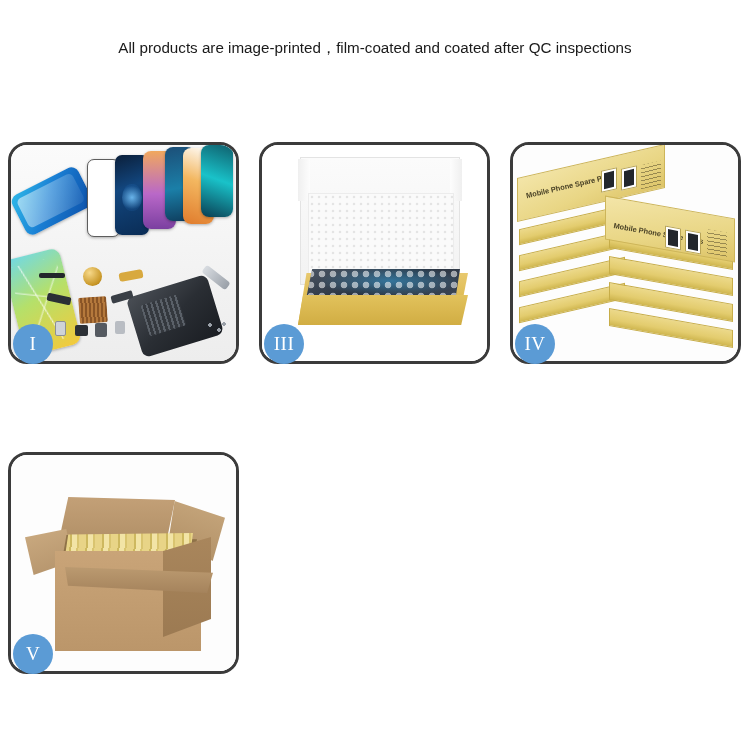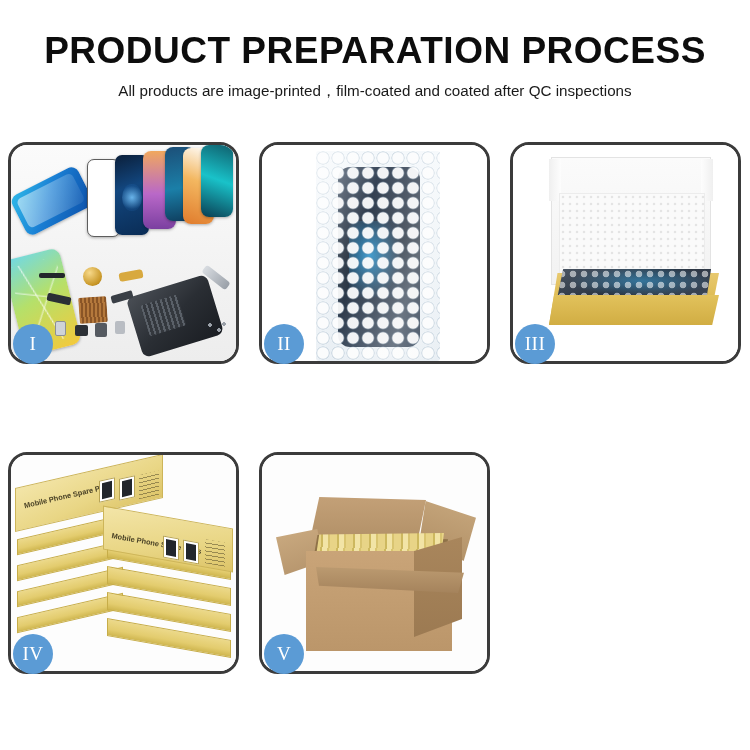--- a/index.html
+++ b/index.html
@@ -388,21 +388,20 @@
     border-radius:10px;
     clip-path: polygon(22% 0%, 100% 4%, 96% 76%, 0% 52%);
   }
 </style>
 </head>
 <body>
 
 <div class="page">
 
   <div class="header">
-    <div class="title">PRODUCT PREPARATION PROCESS</div>
     <div class="subtitle">All products are image-printed，film-coated and coated after QC inspections</div>
   </div>
 
   <div class="grid">
 
     <div class="panel">
       <div class="panel-inner p1">
         <div class="scr scr-a"></div>
         <div class="scr scr-b"></div>
         <div class="scr scr-c"></div>
@@ -421,30 +420,20 @@
         <div class="sm1"></div>
         <div class="sm2"></div>
         <div class="sm3"></div>
         <div class="sm4"></div>
         <div class="tool"></div>
         <div class="screws"></div>
       </div>
       <div class="badge">I</div>
     </div>
 
-    <div class="panel">
-      <div class="panel-inner p2">
-        <div class="bwrap">
-          <div class="bpart"></div>
-          <div class="bubbles"></div>
-          <div class="bsheen"></div>
-        </div>
-      </div>
-      <div class="badge">II</div>
-    </div>
 
     <div class="panel">
       <div class="panel-inner p3">
         <div class="b3-lid"></div>
         <div class="b3-flapL"></div>
         <div class="b3-flapR"></div>
         <div class="b3-foam"></div>
         <div class="b3-tray"></div>
         <div class="b3-parts"></div>
         <div class="b3-trayFront"></div>

